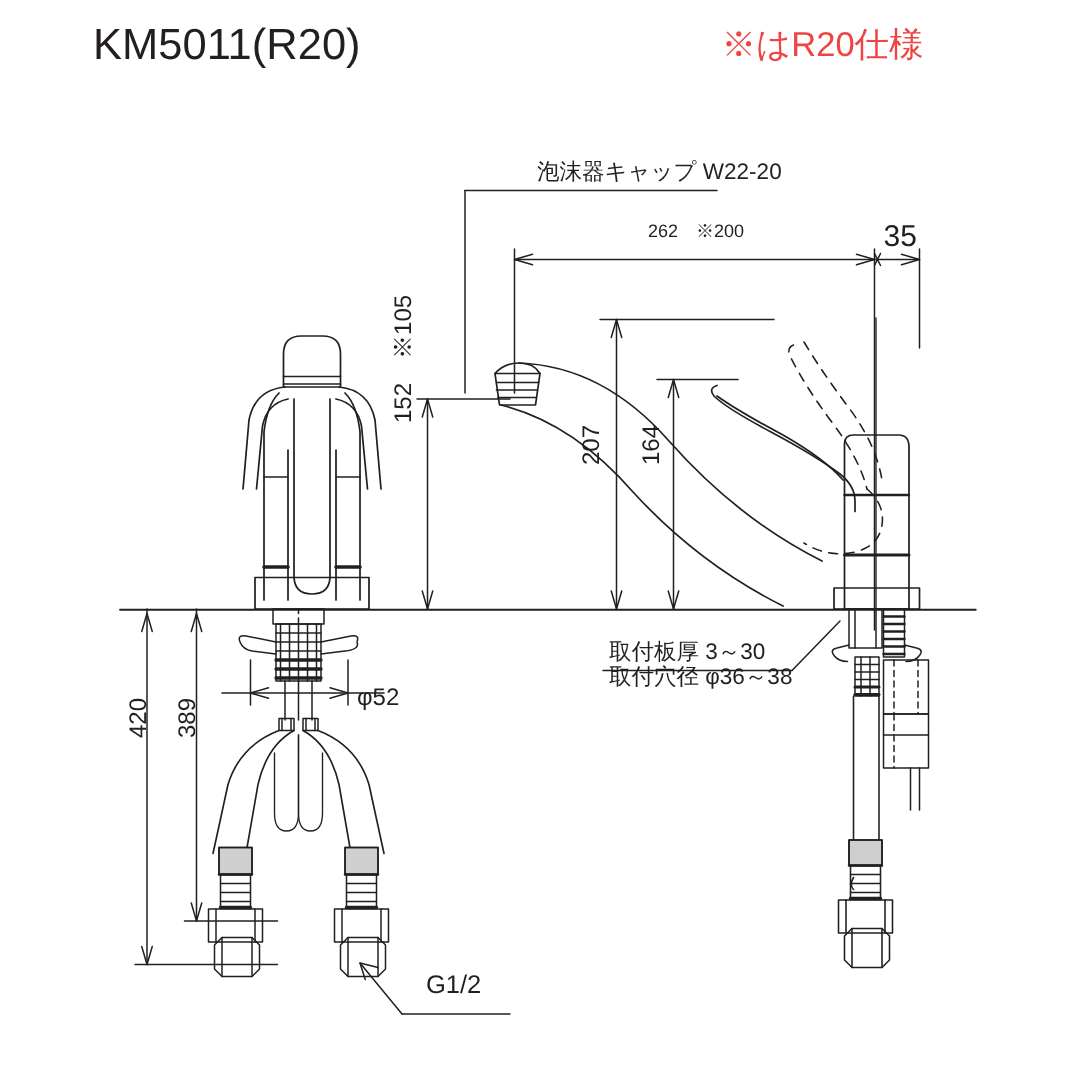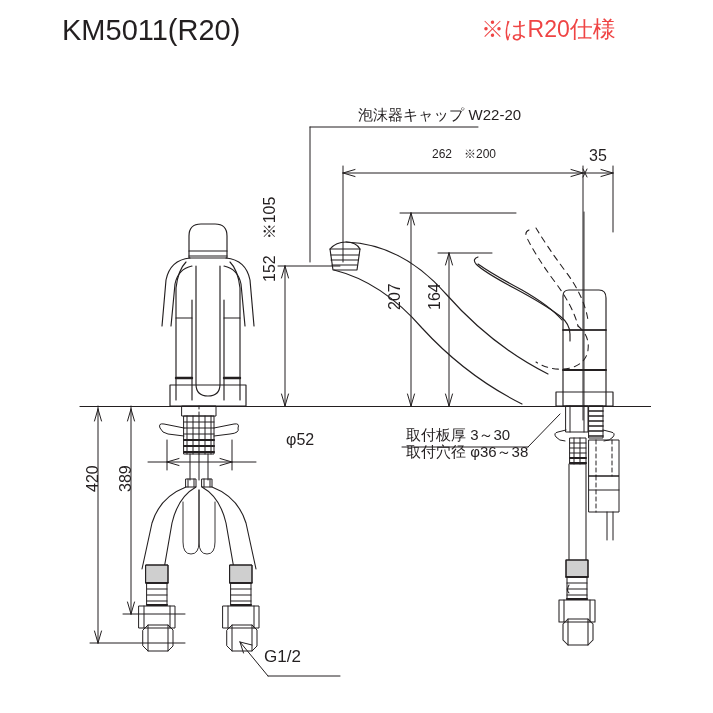--- a/index.html
+++ b/index.html
@@ -48,21 +48,21 @@
     margin-left: 48px;
   }
   #dim-262 {
     left: 432px;
     top: 148px;
     font-size: 12px;
   }
   #dim-35 {
     left: 589px;
     top: 148px;
-    font-size: 16px;
+    font-size: 20px;
   }
   #dim-152 {
     left: 262px;
     top: 282px;
     font-size: 16px;
     transform: rotate(-90deg);
     transform-origin: left top;
   }
   #dim-207 {
     left: 387px;
@@ -87,36 +87,35 @@
   }
   #dim-389 {
     left: 118px;
     top: 492px;
     font-size: 16px;
     transform: rotate(-90deg);
     transform-origin: left top;
   }
   #dim-phi52 {
     left: 238px;
-    top: 432px;
-    font-size: 16px;
-    margin-left: 48px;
+    top: 458px;
+    font-size: 16px;
   }
   #note-plate {
     left: 406px;
     top: 427px;
     font-size: 15px;
   }
   #note-hole {
     left: 406px;
     top: 444px;
     font-size: 15px;
   }
   #label-g12 {
-    left: 264px;
+    left: 284px;
     top: 648px;
     font-size: 17px;
   }
 </style>
 </head>
 <body>
 
 <div id="page">
 
   <div class="txt" id="title">KM5011(R20)</div>

